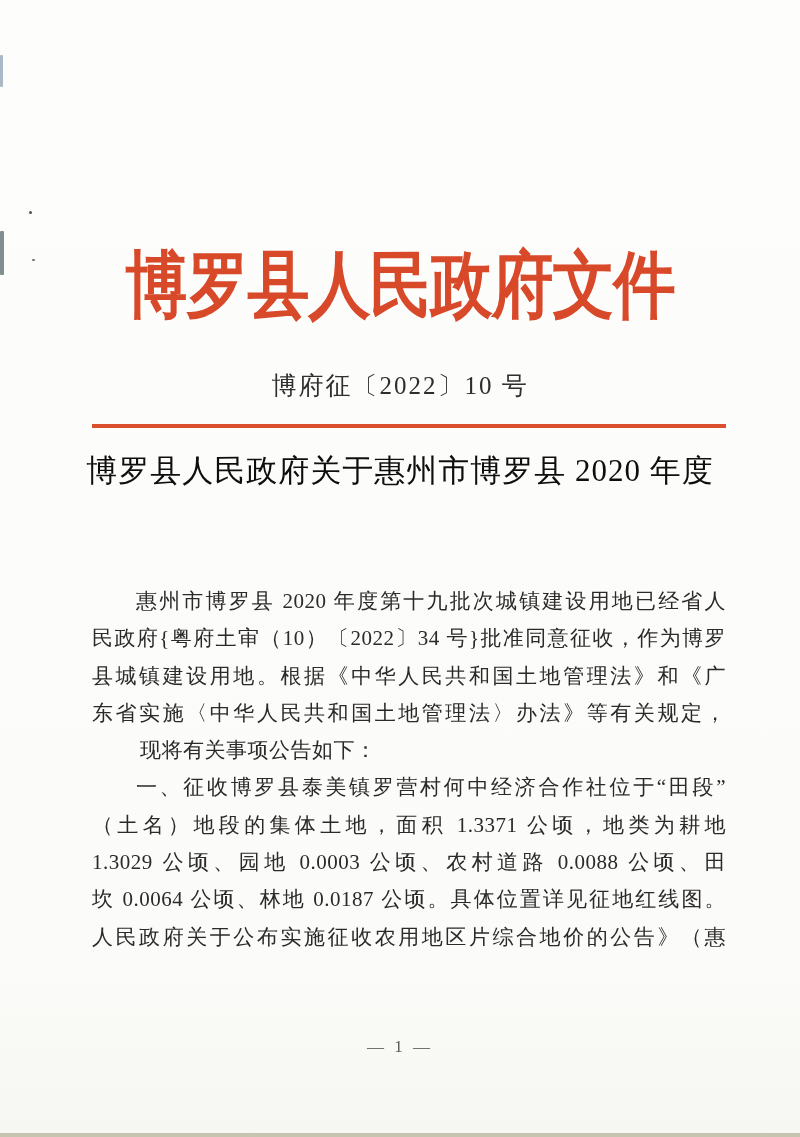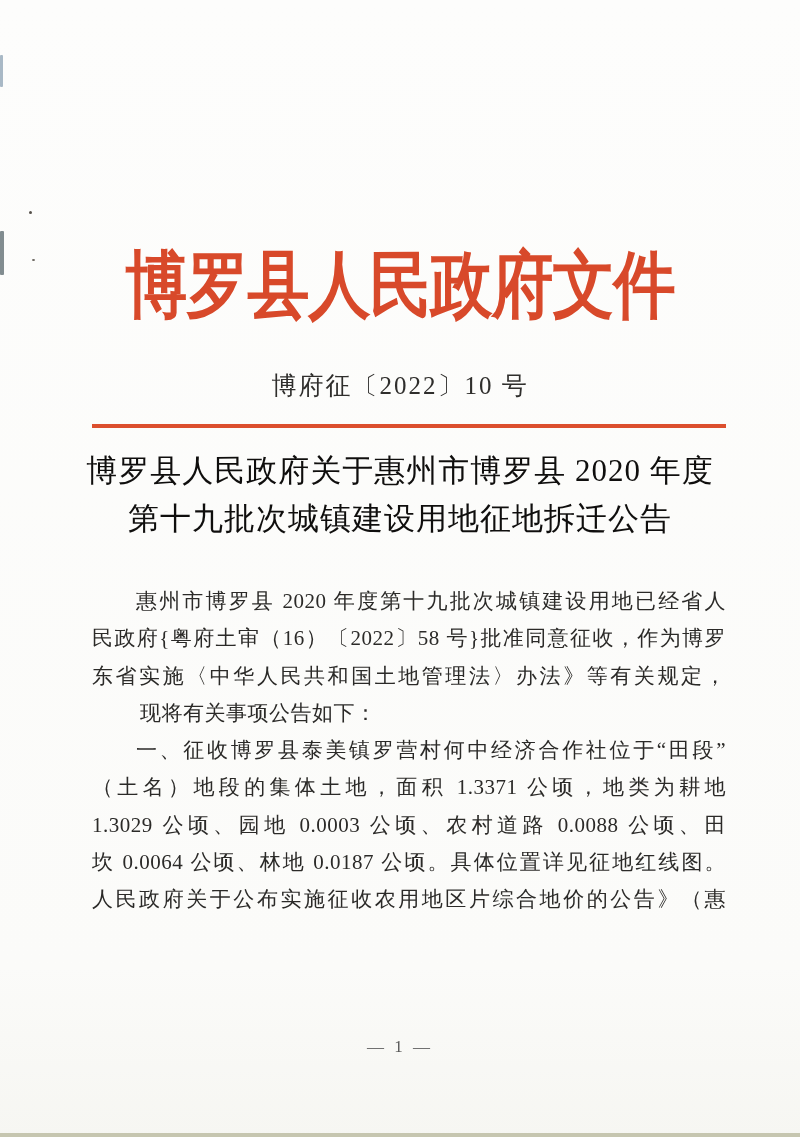--- a/index.html
+++ b/index.html
@@ -74,26 +74,26 @@
   <span class="speck-2"></span>
 
   <div class="red-header">博罗县人民政府文件</div>
 
   <div class="doc-number">博府征〔2022〕10 号</div>
 
   <div class="red-rule"></div>
 
   <div class="doc-title">
     <div>博罗县人民政府关于惠州市博罗县 2020 年度</div>
-    <div>第十九批次城镇建设用地征地拆迁公告</div>
   </div>
 
   <div class="body-text">
     <div class="body-line indent">惠州市博罗县 2020 年度第十九批次城镇建设用地已经省人</div>
-    <div class="body-line">民政府{粤府土审（16）〔2022〕58 号}批准同意征收，作为博罗</div>
+    <div class="body-line">民政府{粤府土审（10）〔2022〕34 号}批准同意征收，作为博罗</div>
+    <div class="body-line">县城镇建设用地。根据《中华人民共和国土地管理法》和《广</div>
     <div class="body-line">东省实施〈中华人民共和国土地管理法〉办法》等有关规定，</div>
     <div class="body-line plain">现将有关事项公告如下：</div>
     <div class="body-line indent">一、征收博罗县泰美镇罗营村何中经济合作社位于“田段”</div>
     <div class="body-line">（土名）地段的集体土地，面积 1.3371 公顷，地类为耕地</div>
     <div class="body-line">1.3029 公顷、园地 0.0003 公顷、农村道路 0.0088 公顷、田</div>
     <div class="body-line">坎 0.0064 公顷、林地 0.0187 公顷。具体位置详见征地红线图。</div>
     <div class="body-line">人民政府关于公布实施征收农用地区片综合地价的公告》（惠</div>
   </div>
 
   <div class="page-number">— 1 —</div>

